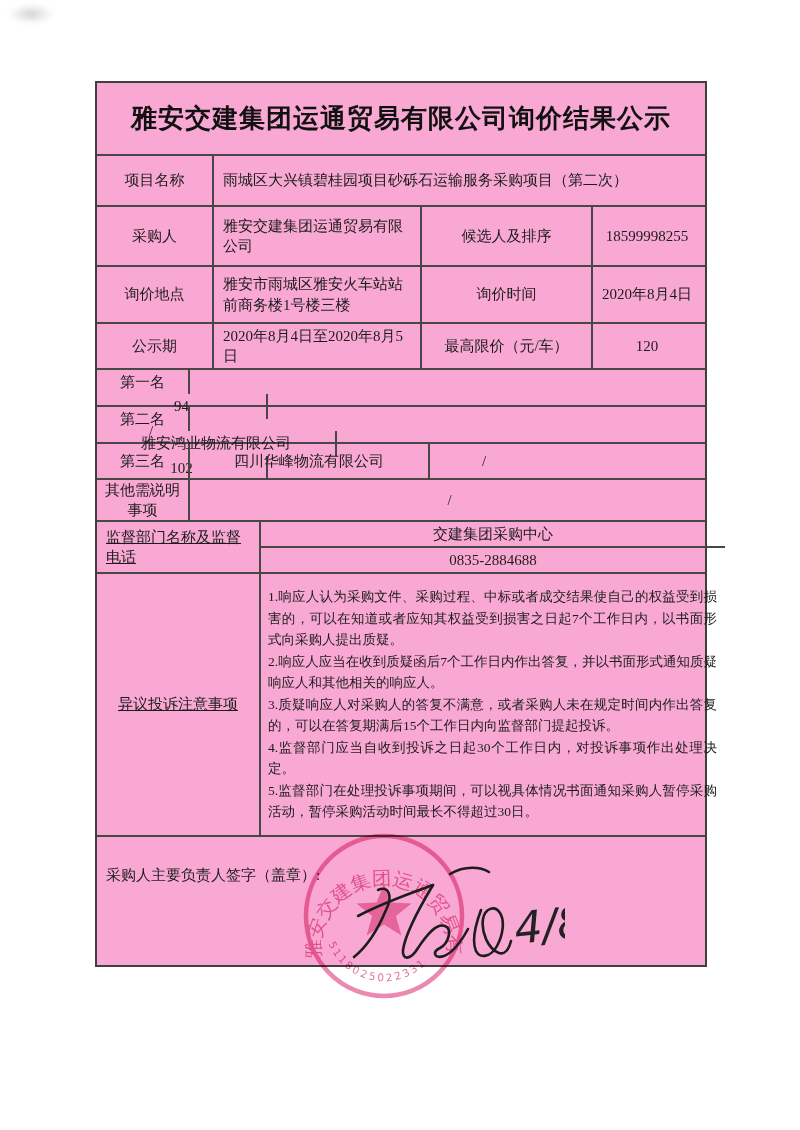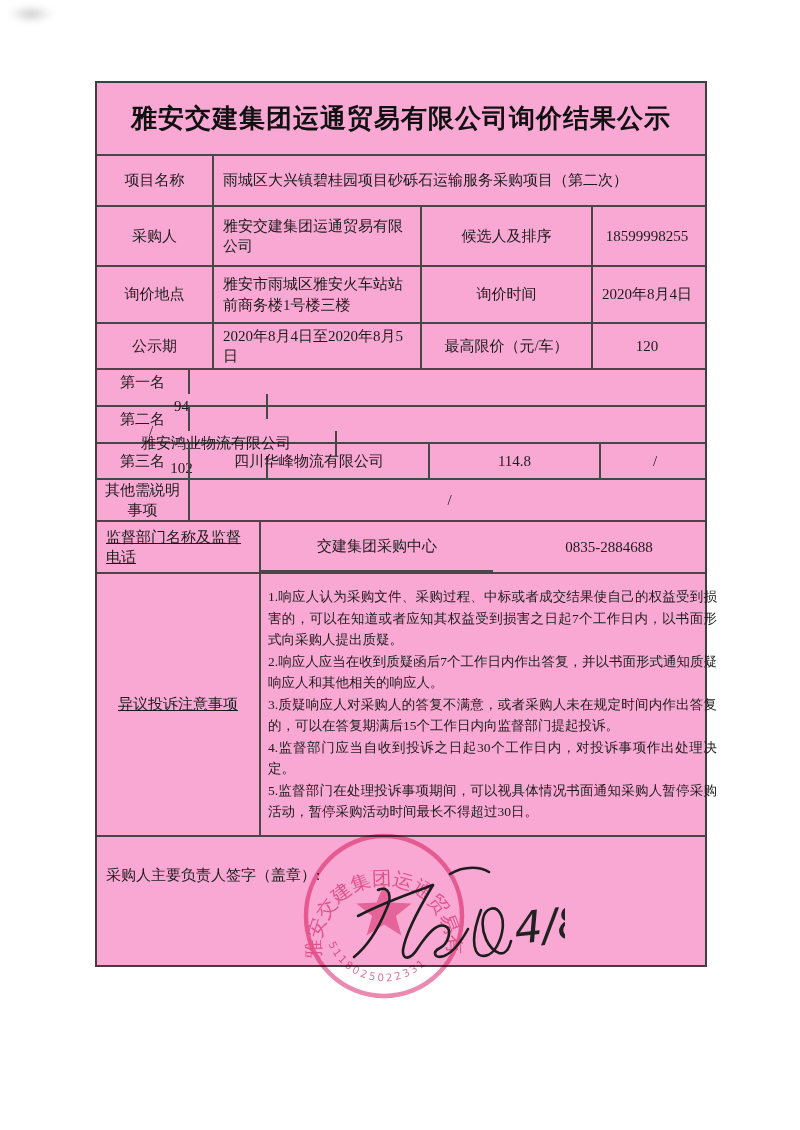--- a/index.html
+++ b/index.html
@@ -46,21 +46,21 @@
   .h-cand{height:37px;flex-direction:column;}
   .h-cand3{height:36px;}
   .h-other{height:42px;}
   .h-superv{height:52px;}
   .h-objection{height:263px;}
   .h-sign{height:77px;}
   .title{
     width:100%;font-family:"Liberation Sans","DejaVu Sans",sans-serif;
     font-weight:700;font-size:26px;letter-spacing:1px;color:#111;
   }
-  .superv-stack{display:flex;flex-direction:row;padding:0;align-items:stretch;}
+  .superv-stack{display:flex;flex-direction:column;padding:0;align-items:stretch;}
   .superv-sub{flex:1;display:flex;align-items:center;justify-content:center;box-sizing:border-box;}
   .superv-sub:first-child{border-bottom:2px solid #474747;}
   .objection-body{
     flex-direction:column;align-items:flex-start;justify-content:center;
     font-size:13.5px;line-height:21.5px;text-align:justify;padding:6px 8px 6px 7px;
   }
   .objection-body div{width:100%;}
   .sign-label{font-size:15px;}
   .stampsvg{position:absolute;left:298px;top:828px;mix-blend-mode:multiply;}
   .sigsvg{position:absolute;left:340px;top:852px;}
@@ -110,21 +110,20 @@
   </div>
   <div class="row h-cand">
     <div class="cell v1">第二名</div>
     <div class="cell v2">雅安鸿业物流有限公司</div>
     <div class="cell w3">102</div>
     <div class="cell w4">/</div>
   </div>
   <div class="row h-cand3">
     <div class="cell v1">第三名</div>
     <div class="cell v2">四川华峰物流有限公司</div>
-    <div class="cell w3">114.8</div>
     <div class="cell w4">/</div>
   </div>
 
   <div class="row h-other">
     <div class="cell v1">其他需说明事项</div>
     <div class="cell" style="width:519px;flex:none;">/</div>
   </div>
 
   <div class="row h-superv">
     <div class="cell u1 tleft">监督部门名称及监督电话</div>

